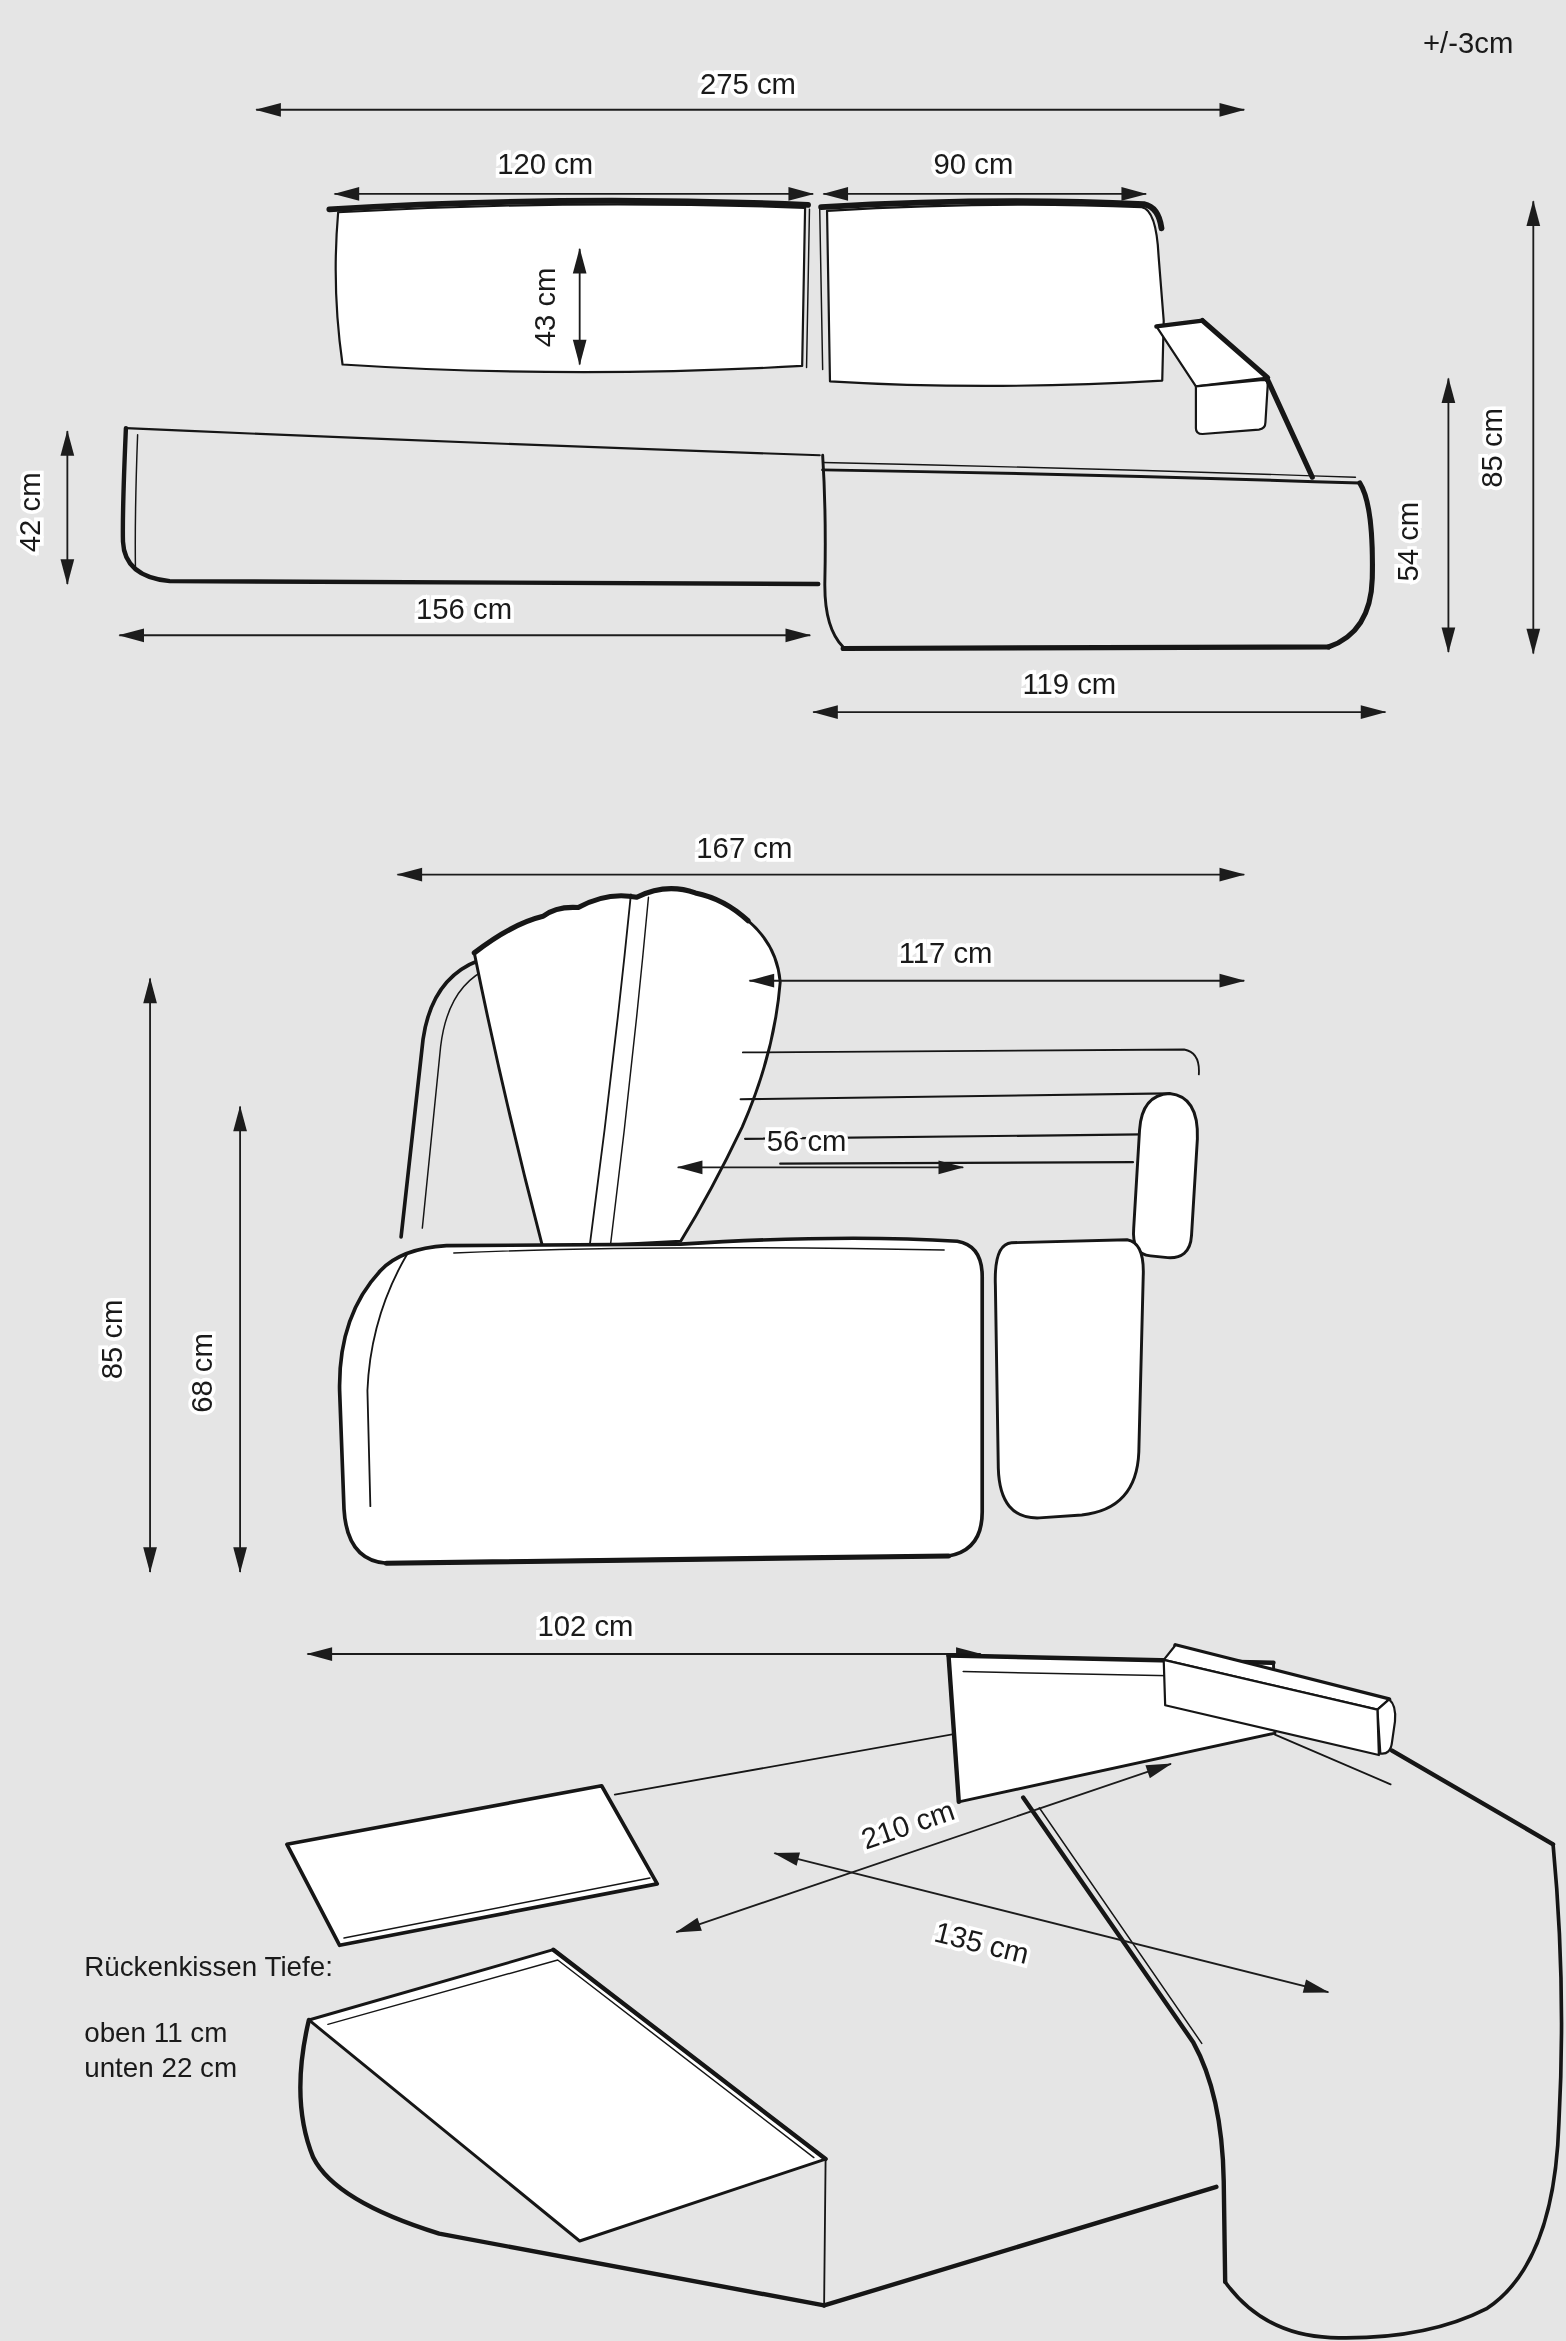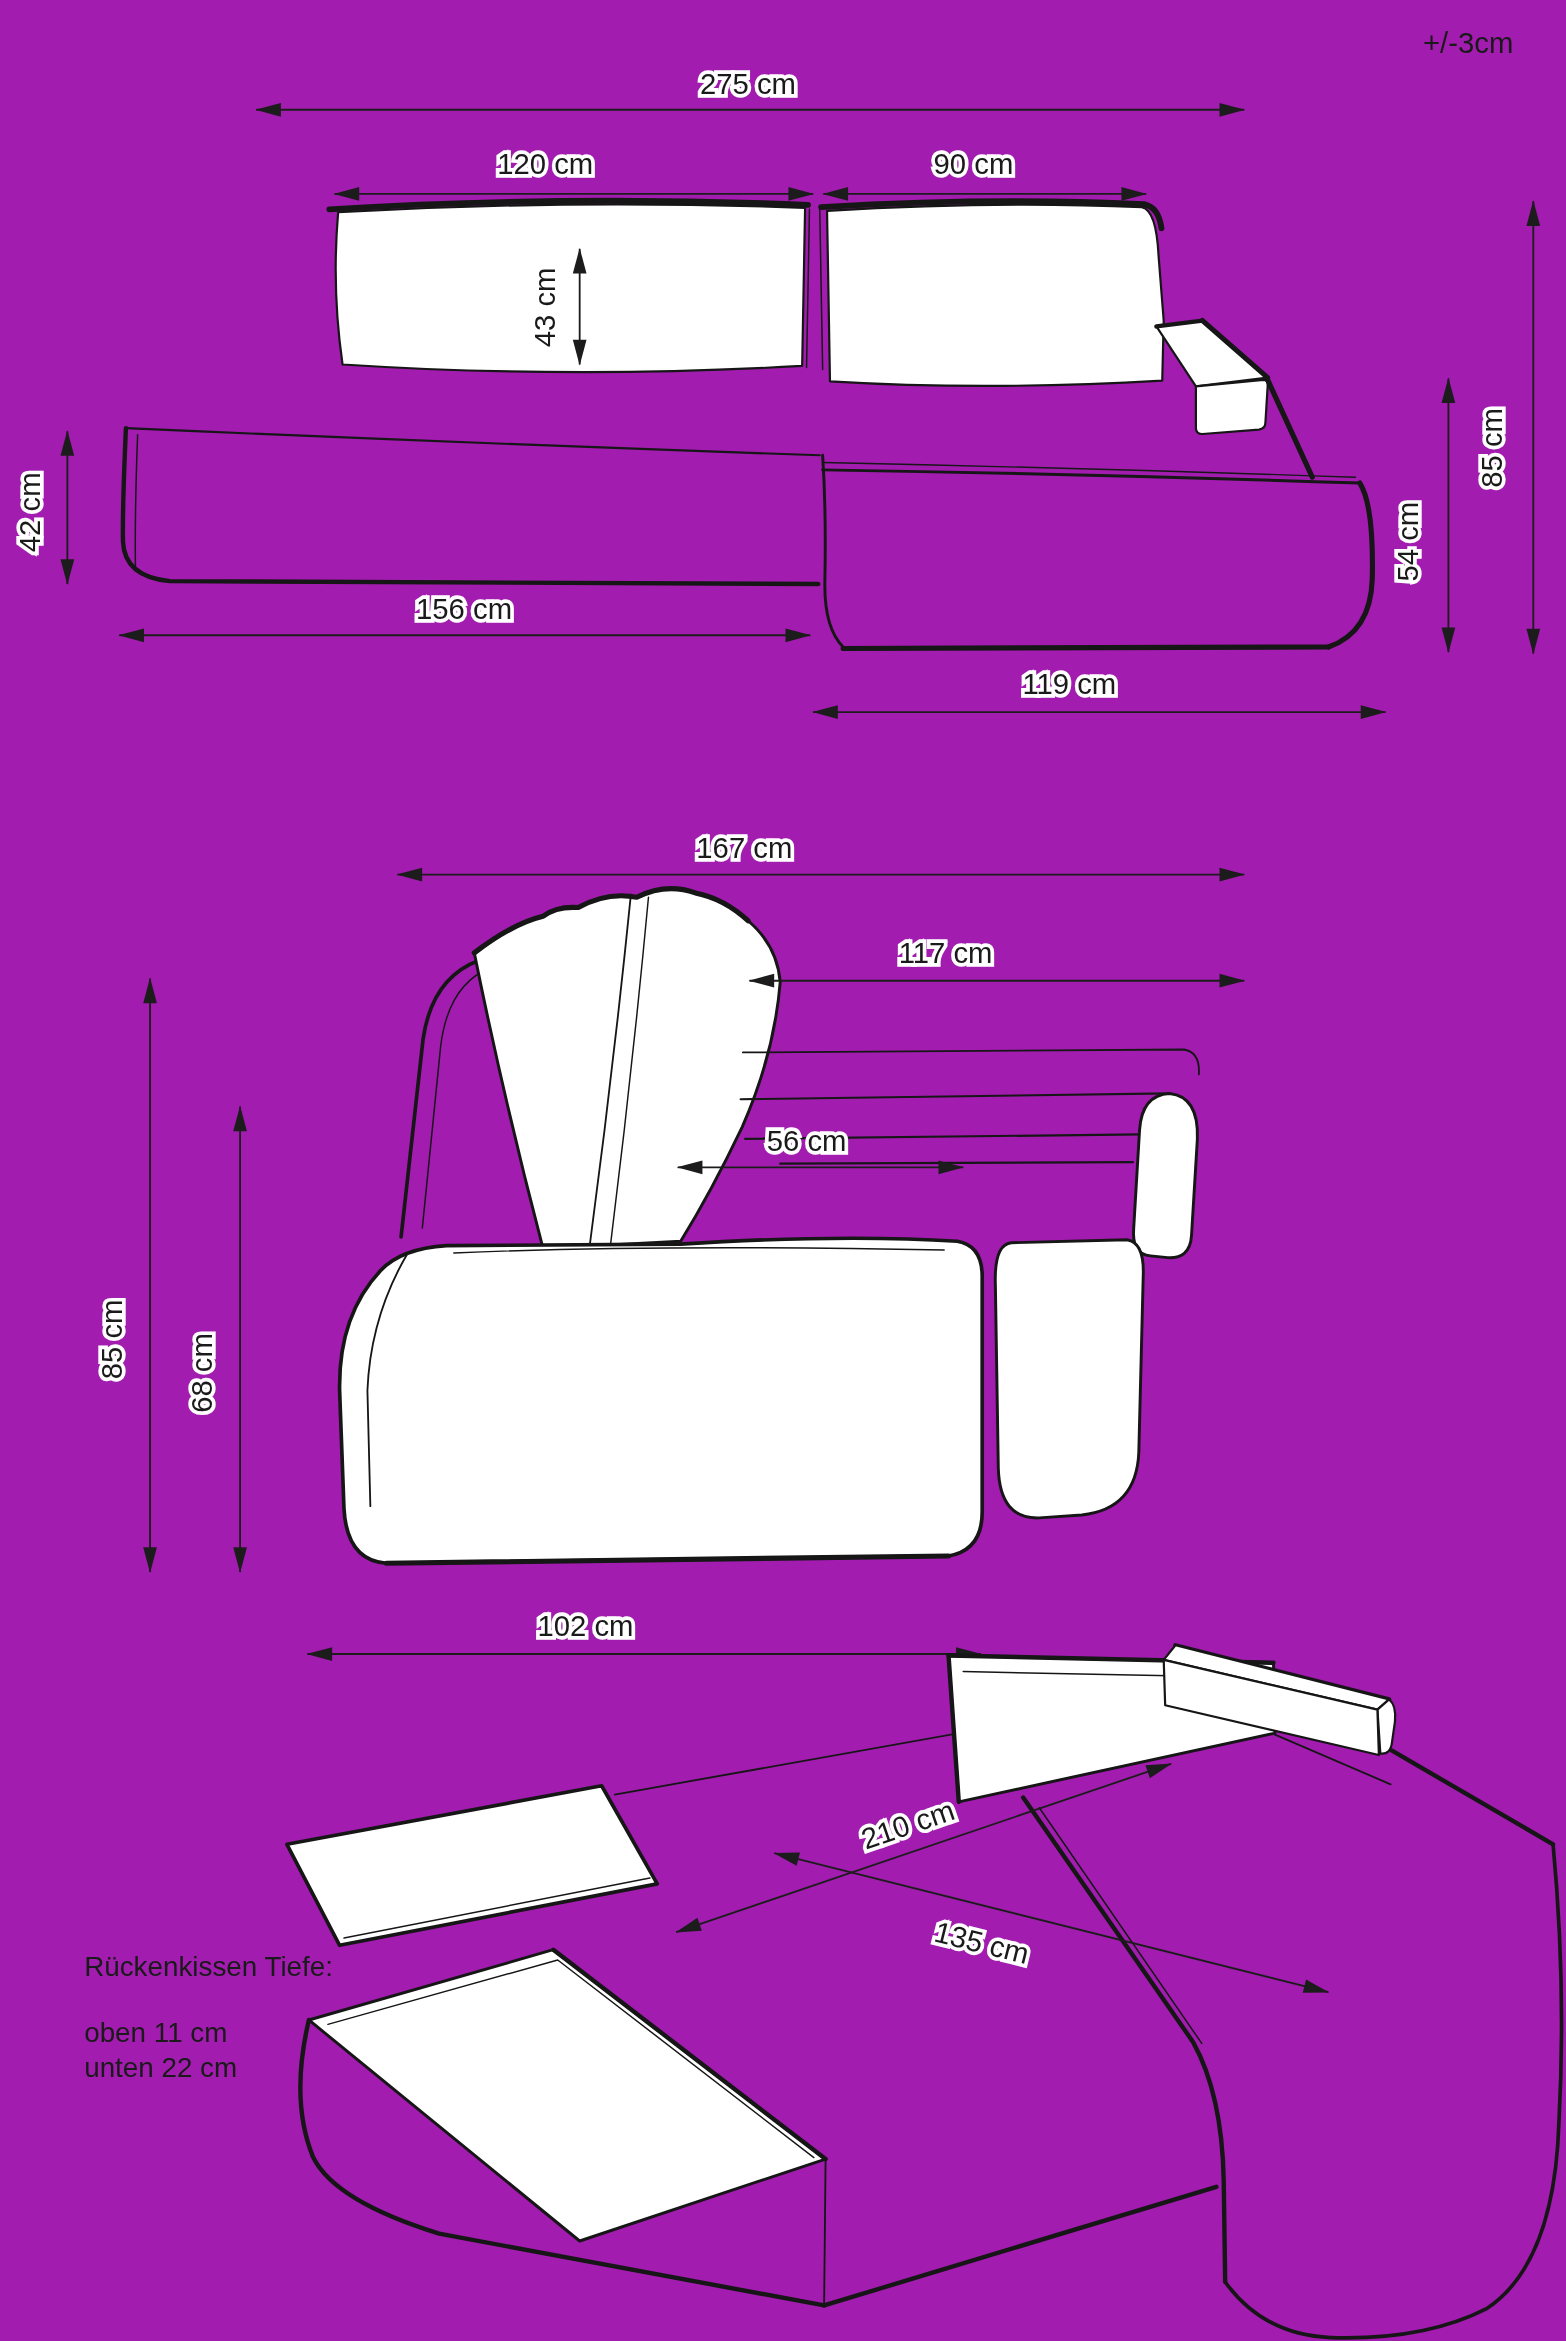--- a/index.html
+++ b/index.html
@@ -1,16 +1,16 @@
 <!DOCTYPE html>
 <html style="font-size:11.7px"><head>
 <meta charset="utf-8">
 <style>
   html,body{margin:0;padding:0;background:#ffffff;}
-  .page{width:1567px;height:2342px;position:relative;background:#a21caf;overflow:hidden;}
+  .page{width:1567px;height:2342px;position:relative;background:#e5e5e5;overflow:hidden;}
   svg{display:block;}
   .dim-line{stroke:#1c1c1c;stroke-width:2.5;fill:none;}
   .outline{stroke:#161616;fill:none;stroke-linecap:round;stroke-linejoin:round;}
   .fillw{fill:#ffffff;}
   text{font-family:"Liberation Sans","DejaVu Sans",sans-serif;fill:#1a1a1a;}
   .dim-label{font-size:40px;paint-order:stroke;stroke:#ffffff;stroke-width:10px;}
   .note-text{font-size:38px;}
   .tol-text{font-size:40px;}
 </style>
 </head>

